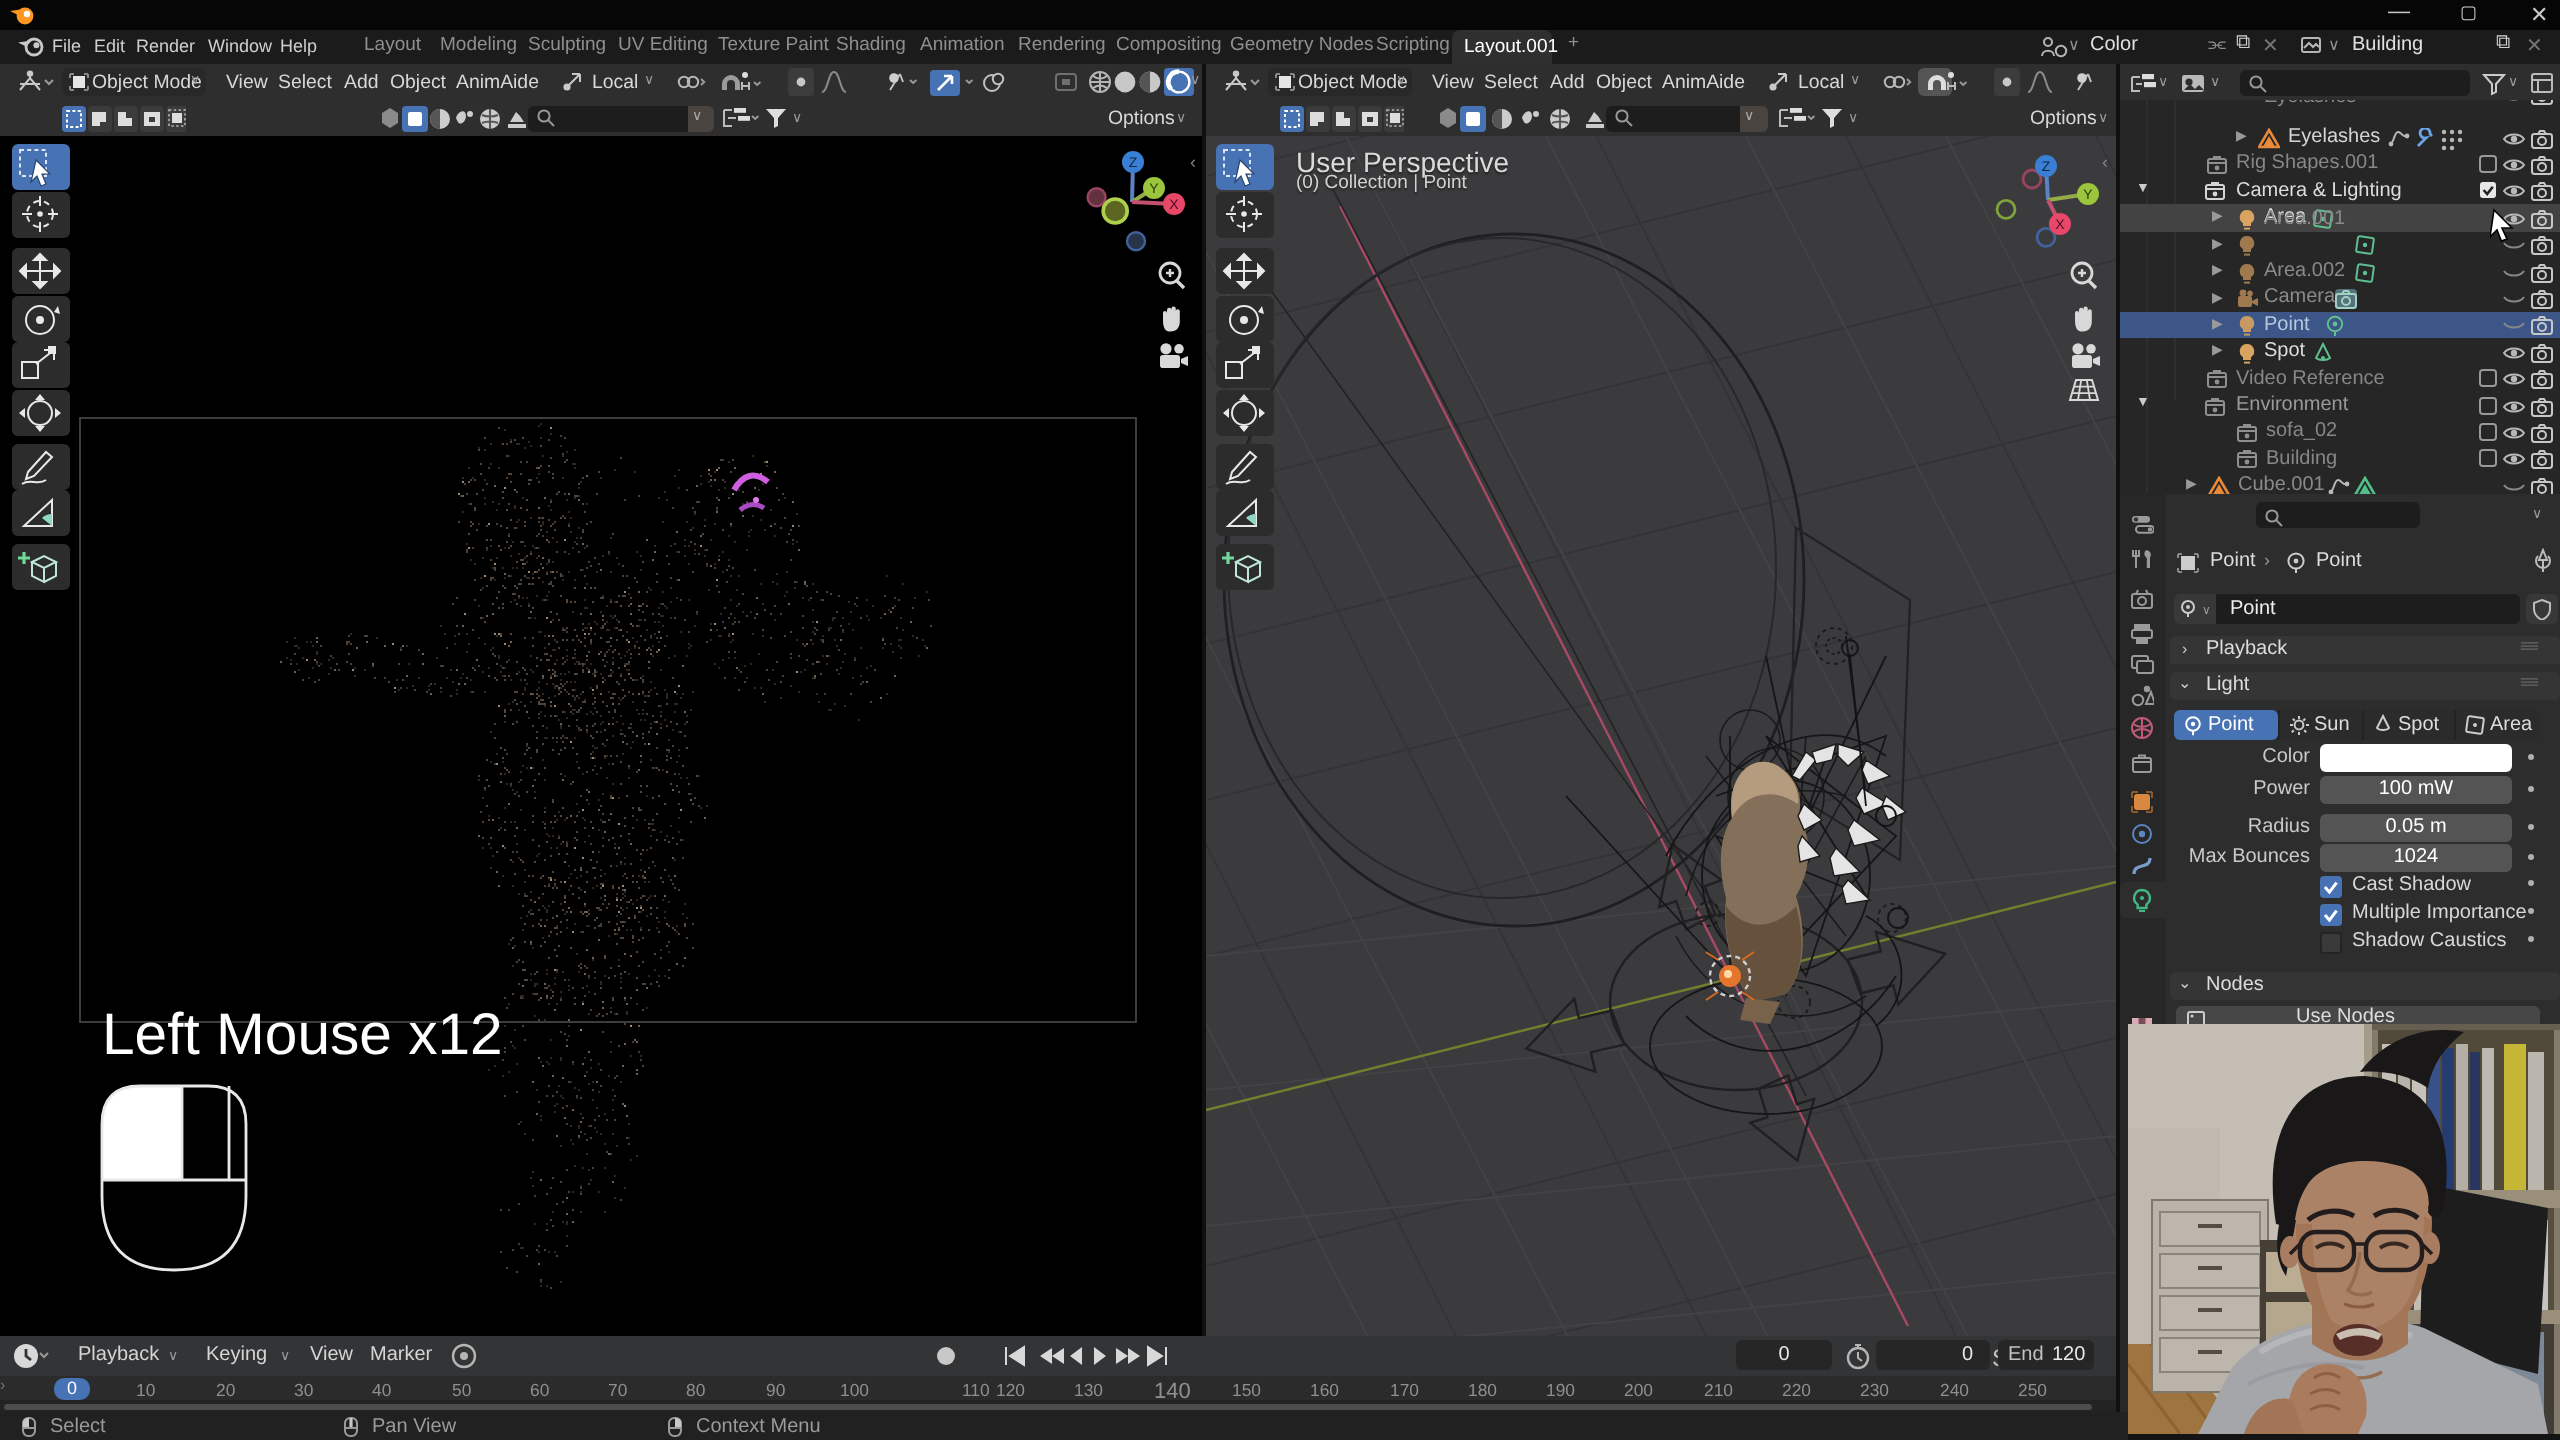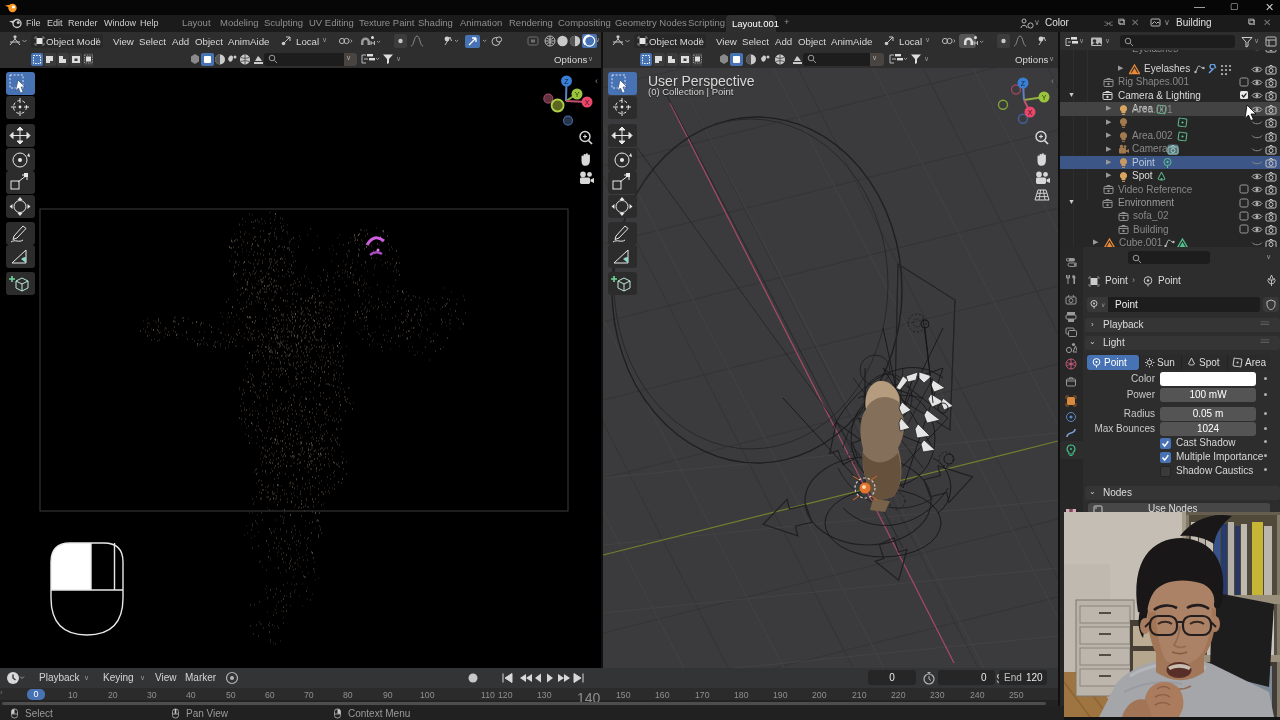--- a/index.html
+++ b/index.html
@@ -210,20 +210,21 @@
 <path stroke="#4c4036" d="M243 242h1M274 236h1M269 267h1M251 293h1M254 252h1M276 262h1M253 228h1M260 231h1M236 274h1M276 237h1M253 222h1M280 218h1M235 261h1M242 219h1M270 233h1M268 268h1M290 269h1M274 271h1M232 242h1M245 280h1M235 252h1M258 246h1M293 262h1M262 282h1M282 219h1M295 261h1M281 227h1M277 289h1M233 247h1M254 274h1M274 220h1M260 292h1M282 247h1M239 225h1M275 229h1M275 291h1M260 237h1M230 248h1M233 276h1M237 255h1M248 262h1M292 256h1M282 276h1M235 240h1M244 234h1M238 265h1M229 261h1M278 247h1M269 241h1M278 276h1M277 265h1M278 286h1M255 241h1M243 274h1M274 280h1M241 245h1M281 258h1M293 273h1M291 265h1M260 271h1M233 275h1M269 261h1M289 276h1M243 263h1M261 271h1M277 261h1M263 231h1M262 261h1M249 214h1M245 289h1M245 270h1M274 260h1M288 272h1M274 280h1M262 340h1M311 318h1M283 320h1M275 286h1M270 282h1M293 284h1M228 299h1M290 285h1M272 300h1M280 287h1M236 315h1M299 282h1M286 348h1M301 341h1M266 319h1M320 318h1M250 317h1M314 294h1M237 290h1M272 327h1M323 296h1M281 329h1M226 302h1M239 333h1M251 334h1M303 326h1M229 317h1M326 307h1M228 313h1M321 306h1M245 290h1M281 356h1M243 293h1M287 325h1M322 310h1M247 285h1M290 285h1M287 301h1M281 343h1M288 356h1M309 327h1M269 278h1M257 297h1M301 314h1M236 346h1M283 314h1M289 320h1M274 280h1M271 352h1M263 337h1M253 331h1M249 304h1M278 307h1M291 351h1M275 328h1M273 330h1M309 334h1M240 295h1M274 281h1M306 349h1M292 288h1M223 324h1M305 323h1M293 330h1M307 308h1M237 300h1M308 320h1M264 303h1M292 323h1M264 309h1M255 355h1M258 346h1M252 338h1M313 288h1M258 331h1M247 339h1M294 335h1M294 281h1M262 319h1M271 363h1M305 338h1M308 314h1M330 358h1M321 341h1M261 347h1M329 353h1M324 334h1M324 348h1M328 374h1M287 315h1M268 329h1M340 366h1M286 329h1M280 369h1M274 330h1M326 358h1M288 337h1M335 361h1M332 323h1M305 378h1M321 340h1M296 363h1M303 321h1M307 356h1M291 315h1M309 342h1M308 378h1M279 324h1M313 372h1M343 361h1M314 346h1M292 319h1M278 321h1M328 347h1M288 360h1M336 339h1M269 357h1M283 369h1M313 332h1M281 371h1M333 363h1M182 318h1M175 322h1M168 332h1M199 332h1M221 333h1M159 333h1M194 341h1M174 318h1M201 340h1M183 318h1M174 327h1M233 339h1M215 342h1M173 321h1M158 331h1M220 333h1M173 331h1M174 321h1M173 322h1M207 345h1M200 325h1M213 346h1M220 344h1M225 348h1M186 333h1M187 339h1M175 332h1M209 325h1M169 335h1M160 323h1M147 327h1M145 332h1M165 328h1M159 340h1M151 340h1M157 341h1M347 256h1M361 265h1M346 254h1M399 263h1M351 267h1M394 267h1M360 230h1M358 293h1M377 285h1M353 275h1M355 238h1M396 270h1M388 244h1M365 236h1M373 251h1M366 284h1M364 283h1M393 271h1M389 250h1M390 264h1M392 259h1M364 249h1M371 246h1M366 230h1M345 271h1M371 297h1M375 253h1M363 291h1M357 284h1M358 254h1M387 262h1M382 231h1M348 251h1M312 298h1M333 278h1M297 279h1M300 299h1M337 309h1M334 282h1M311 283h1M369 302h1M349 277h1M311 288h1M363 285h1M295 283h1M315 299h1M331 302h1M335 289h1M306 267h1M329 307h1M328 291h1M347 272h1M353 321h1M342 310h1M344 316h1M365 307h1M321 281h1M309 298h1M304 321h1M348 306h1M346 286h1M340 300h1M304 276h1M328 287h1M353 282h1M319 305h1M359 296h1M345 265h1M364 318h1M385 319h1M407 317h1M401 322h1M385 307h1M411 300h1M402 323h1M388 331h1M362 304h1M362 339h1M391 338h1M403 293h1M390 341h1M395 316h1M382 305h1M377 309h1M408 315h1M410 337h1M399 328h1M384 340h1M405 299h1M364 309h1M364 326h1M383 335h1M370 336h1M411 321h1M401 308h1M366 312h1M395 327h1M403 330h1M420 313h1M372 341h1M401 314h1M392 318h1M369 311h1M397 291h1M373 308h1M367 326h1M387 303h1M407 339h1M381 315h1M408 296h1M367 311h1M418 306h1M369 345h1M419 298h1M442 298h1M430 309h1M407 314h1M415 297h1M428 299h1M431 341h1M409 331h1M427 330h1M413 296h1M405 320h1M425 347h1M430 342h1M435 351h1M437 335h1M406 332h1M419 325h1M427 302h1M418 335h1M456 304h1M442 322h1M464 300h1M458 319h1M465 313h1M449 300h1M326 410h1M279 377h1M292 414h1M323 357h1M291 336h1M268 366h1M296 385h1M267 390h1M282 345h1M297 434h1M269 455h1M247 382h1M263 372h1M318 425h1M324 414h1M277 408h1M300 403h1M338 393h1M326 431h1M272 412h1M290 398h1M336 373h1M345 411h1M312 368h1M283 427h1M266 438h1M316 347h1M286 374h1M324 346h1M304 356h1M277 442h1M320 405h1M264 438h1M258 426h1M336 442h1M295 422h1M301 452h1M281 390h1M344 397h1M337 387h1M285 356h1M330 364h1M342 368h1M320 453h1M293 386h1M280 387h1M337 444h1M301 407h1M335 440h1M283 456h1M325 364h1M283 423h1M317 458h1M327 361h1M285 392h1M312 437h1M252 411h1M339 402h1M316 408h1M281 368h1M289 449h1M239 388h1M275 428h1M326 415h1M296 434h1M349 403h1M326 384h1M334 375h1M316 414h1M263 448h1M332 420h1M295 411h1M310 431h1M280 375h1M289 332h1M315 339h1M283 422h1M258 361h1M287 419h1M268 376h1M293 365h1M266 411h1M316 404h1M328 384h1M307 355h1M270 460h1M338 422h1M336 419h1M278 467h1M304 452h1M240 406h1M320 449h1M247 369h1M309 464h1M262 448h1M339 445h1M314 417h1M265 457h1M305 398h1M300 462h1M267 399h1M324 434h1M276 400h1M307 467h1M254 386h1M269 423h1M301 423h1M284 363h1M247 362h1M266 363h1M303 454h1M333 378h1M309 352h1M272 430h1M289 364h1M306 443h1M307 347h1M287 411h1M318 386h1M288 416h1M255 392h1M315 362h1M241 411h1M257 418h1M340 420h1M285 353h1M347 399h1M310 381h1M274 443h1M257 397h1M313 372h1M260 390h1M303 370h1M333 375h1M241 419h1M244 422h1M330 479h1M308 462h1M283 460h1M294 488h1M267 487h1M298 508h1M276 459h1M315 432h1M306 499h1M293 458h1M300 442h1M325 492h1M282 490h1M290 456h1M310 494h1M305 484h1M303 507h1M255 470h1M346 474h1M264 456h1M274 468h1M311 463h1M280 461h1M265 450h1M297 460h1M310 469h1M271 447h1M301 504h1M290 482h1M307 488h1M343 469h1M300 438h1M334 489h1M289 483h1M300 455h1M342 463h1M299 507h1M334 471h1M316 471h1M281 455h1M321 481h1M277 440h1M321 469h1M321 505h1M259 480h1M267 497h1M334 485h1M328 454h1M269 500h1M341 483h1M261 481h1M292 483h1M291 466h1M313 439h1M297 486h1M261 453h1M322 492h1M299 454h1M291 494h1M286 494h1M319 483h1M324 465h1M258 481h1M272 443h1M293 484h1M269 510h1M297 497h1M259 562h1M252 548h1M300 543h1M259 492h1M287 499h1M269 551h1M255 521h1M307 539h1M268 497h1M258 546h1M274 493h1M280 516h1M295 505h1M296 545h1M308 538h1M290 566h1M260 499h1M261 513h1M252 524h1M276 498h1M274 543h1M295 563h1M290 549h1M300 535h1M320 530h1M281 554h1M299 558h1M292 498h1M303 560h1M321 533h1M309 523h1M286 531h1M256 497h1M251 530h1M288 548h1M304 511h1M307 548h1M282 517h1M307 560h1M295 530h1M312 512h1M301 516h1M252 526h1M253 504h1M262 520h1M283 520h1M252 499h1M273 548h1M278 546h1M290 594h1M280 591h1M290 597h1M278 602h1M281 601h1M275 594h1M305 577h1M284 541h1M313 569h1M283 585h1M286 605h1M284 596h1M283 553h1M293 570h1M297 560h1M303 576h1M283 562h1M296 584h1M310 600h1M273 597h1M291 559h1M276 589h1M295 569h1M276 548h1M268 625h1M250 626h1M270 640h1M272 625h1M258 636h1M275 610h1M278 628h1M256 625h1M263 628h1M269 623h1M259 602h1M283 623h1M276 613h1M273 615h1M275 644h1M250 605h1M253 634h1M291 239h1M336 254h1M319 248h1M312 250h1M349 251h1M361 240h1M299 236h1M343 245h1M358 249h1M298 247h1M310 229h1M354 237h1"></path>
 <path stroke="#71604f" d="M257 245h1M273 270h1M269 254h1M252 287h1M231 248h1M247 243h1M261 282h1M280 259h1M284 247h1M293 238h1M289 250h1M234 241h1M269 234h1M291 272h1M271 284h1M272 249h1M305 319h1M306 332h1M267 286h1M271 279h1M255 321h1M295 307h1M319 303h1M263 356h1M275 339h1M315 307h1M276 286h1M289 355h1M254 323h1M277 338h1M271 338h1M323 325h1M274 318h1M232 342h1M300 285h1M293 328h1M325 327h1M231 313h1M284 352h1M250 318h1M297 338h1M319 296h1M275 311h1M292 294h1M301 308h1M315 302h1M238 330h1M279 344h1M265 306h1M243 308h1M246 307h1M229 342h1M294 317h1M300 347h1M330 319h1M228 335h1M320 378h1M315 312h1M312 333h1M328 326h1M276 318h1M301 341h1M311 371h1M341 333h1M342 356h1M306 352h1M299 327h1M313 320h1M304 362h1M324 331h1M314 337h1M265 347h1M318 368h1M215 347h1M211 332h1M203 338h1M192 323h1M186 332h1M183 321h1M158 319h1M201 323h1M178 324h1M211 327h1M157 330h1M147 336h1M140 331h1M167 335h1M158 321h1M358 256h1M365 262h1M359 234h1M357 240h1M367 234h1M359 280h1M385 263h1M348 243h1M355 240h1M371 258h1M396 251h1M399 275h1M359 250h1M355 283h1M377 244h1M387 236h1M310 315h1M339 290h1M329 316h1M338 266h1M326 280h1M362 314h1M323 270h1M327 276h1M350 268h1M355 315h1M394 302h1M402 291h1M403 322h1M402 292h1M378 307h1M381 347h1M378 299h1M408 331h1M368 334h1M420 320h1M446 304h1M442 307h1M433 341h1M407 338h1M413 328h1M447 338h1M441 320h1M440 349h1M445 306h1M463 324h1M455 311h1M309 465h1M292 452h1M296 426h1M319 347h1M296 414h1M254 402h1M281 390h1M305 407h1M294 396h1M285 456h1M275 439h1M275 351h1M282 451h1M333 386h1M336 429h1M328 367h1M266 393h1M337 438h1M267 451h1M309 444h1M307 465h1M239 418h1M278 458h1M258 414h1M302 416h1M328 361h1M319 385h1M299 405h1M309 424h1M336 395h1M248 436h1M292 446h1M325 454h1M352 409h1M274 335h1M252 358h1M272 463h1M345 400h1M250 391h1M246 410h1M249 443h1M280 362h1M282 431h1M285 408h1M315 422h1M290 435h1M312 477h1M293 456h1M338 482h1M342 479h1M293 475h1M272 492h1M256 474h1M315 478h1M301 504h1M265 471h1M318 495h1M301 501h1M312 445h1M292 456h1M277 505h1M322 436h1M322 439h1M333 462h1M299 470h1M332 448h1M323 494h1M284 454h1M302 448h1M270 463h1M314 459h1M296 479h1M270 499h1M278 568h1M313 502h1M261 493h1M281 539h1M318 537h1M298 541h1M268 557h1M318 535h1M311 533h1M289 568h1M294 526h1M269 529h1M266 541h1M317 520h1M319 513h1M292 538h1M290 561h1M273 498h1M286 555h1M292 487h1M318 521h1M311 552h1M312 499h1M291 532h1M271 533h1M312 522h1M276 538h1M284 510h1M283 523h1M270 590h1M313 558h1M304 577h1M283 607h1M306 591h1M282 559h1M283 599h1M269 632h1M286 611h1"></path>
 <path stroke="#a08a74" d="M234 274h1M244 262h1M282 270h1M242 288h1M264 286h1M252 244h1M229 247h1M275 214h1M247 282h1M231 241h1M232 307h1M314 321h1M312 296h1M273 309h1M249 317h1M295 314h1M249 353h1M247 317h1M252 322h1M277 353h1M296 345h1M324 372h1M339 343h1M285 371h1M292 317h1M337 346h1M196 322h1M176 335h1M153 330h1M197 344h1M358 290h1M358 235h1M366 247h1M354 235h1M380 237h1M396 263h1M350 273h1M383 231h1M329 325h1M357 312h1M366 317h1M398 336h1M408 311h1M251 423h1M294 336h1M287 424h1M320 454h1M248 382h1M340 405h1M306 399h1M296 379h1M291 429h1M291 405h1M308 450h1M309 412h1M265 384h1M311 443h1M282 441h1M286 466h1M318 454h1M275 440h1M309 456h1M277 485h1M301 443h1M315 513h1M291 502h1M290 515h1M312 553h1"></path>
 <path stroke="#3f3b49" d="M271 268h1M297 317h1M303 326h1M325 318h1M275 292h1M283 316h1M318 291h1M282 331h1M275 358h1M282 315h1M278 369h1M311 349h1M328 319h1M192 339h1M200 344h1M197 346h1M352 263h1M391 247h1M395 280h1M395 265h1M361 230h1M337 272h1M361 311h1M317 289h1M339 276h1M395 329h1M390 307h1M421 315h1M411 320h1M414 315h1M412 347h1M448 314h1M447 299h1M253 377h1M276 369h1M283 341h1M298 431h1M301 339h1M341 429h1M256 426h1M310 457h1M323 450h1M312 461h1M334 463h1M277 475h1M329 493h1M300 463h1M346 462h1M319 526h1M316 521h1M272 494h1M314 572h1M266 570h1M294 592h1M259 622h1M267 598h1M254 605h1"></path>
    <path stroke="#54463a" d="M275 411h1M307 424h1M297 362h1M261 431h1M243 380h1M259 398h1M276 375h1M322 372h1M260 430h1M321 438h1M314 364h1M333 380h1M301 351h1M272 414h1M320 396h1M335 392h1M244 410h1M252 355h1M279 419h1M314 383h1M306 347h1M348 388h1M289 384h1M332 402h1M302 378h1M281 404h1M293 400h1M276 436h1M310 450h1M319 405h1M293 436h1M298 356h1M277 336h1M330 439h1M256 362h1M268 369h1M312 409h1M306 419h1M310 418h1M250 374h1M310 338h1M332 435h1M301 411h1M285 443h1M319 404h1M255 430h1M266 420h1M283 409h1M333 352h1M289 355h1M266 408h1M270 352h1M276 451h1M290 365h1M311 345h1M295 430h1M295 377h1M245 419h1M293 441h1M338 362h1M305 349h1M320 381h1M321 367h1M272 352h1M286 447h1M252 356h1M277 358h1M257 437h1M270 439h1M276 335h1M311 445h1M316 441h1M269 348h1M313 372h1M316 366h1M280 408h1M293 395h1M278 444h1M295 368h1M303 353h1M308 449h1M292 351h1M253 385h1M262 353h1M298 366h1M313 398h1M280 441h1M329 385h1M267 431h1M335 379h1M282 449h1M344 392h1M277 411h1M276 401h1M320 427h1M322 351h1M248 426h1M307 424h1M289 444h1M321 369h1M320 339h1M243 403h1M324 366h1M302 411h1M297 439h1M326 399h1M263 396h1M291 346h1M252 384h1M264 374h1M316 438h1M305 399h1M281 421h1M296 369h1M252 415h1M252 424h1M312 413h1M290 434h1M272 384h1M252 375h1M266 347h1M334 421h1M287 337h1M304 410h1M298 343h1M321 448h1M286 345h1M298 344h1M288 408h1M271 438h1M304 420h1M325 424h1M341 383h1M329 398h1M288 377h1M302 365h1M249 415h1M306 382h1M316 340h1M321 346h1M273 421h1M328 407h1M288 420h1M343 374h1M306 362h1M321 425h1M324 412h1M271 372h1M279 427h1M300 384h1M312 348h1M251 379h1M346 402h1M287 435h1M243 390h1M301 442h1M320 393h1M282 374h1M262 377h1M286 391h1M310 454h1M308 427h1M323 393h1M263 375h1M339 396h1M242 394h1M310 392h1M268 375h1M331 441h1M328 420h1M300 444h1M308 453h1M272 406h1M301 372h1M293 363h1M310 367h1M269 352h1M244 393h1M269 387h1M250 387h1M248 332h1M302 328h1M283 300h1M297 349h1M290 321h1M300 326h1M306 326h1M275 353h1M279 347h1M268 349h1M302 333h1M297 335h1M278 343h1M288 318h1M284 347h1M296 301h1M262 335h1M254 338h1M281 315h1M291 335h1M248 299h1M281 320h1M305 335h1M262 288h1M258 337h1M311 298h1M301 310h1M269 289h1M276 337h1M301 313h1M273 330h1M308 301h1M281 343h1M274 322h1M279 310h1M248 340h1M271 350h1M314 303h1M237 335h1M258 352h1M251 304h1M291 312h1M270 350h1M324 334h1M246 327h1M295 320h1M317 323h1M249 296h1M297 351h1M259 298h1M324 324h1M288 348h1M286 320h1M236 334h1M269 351h1M297 294h1M322 320h1M316 340h1M280 298h1M301 330h1M255 317h1M300 319h1M277 332h1M280 288h1M280 342h1M310 303h1M290 354h1M283 301h1M247 328h1M258 302h1M297 336h1M304 338h1M251 302h1M314 331h1M287 294h1M257 346h1M244 338h1M295 321h1M266 323h1M296 352h1M285 301h1M312 340h1M275 306h1M242 311h1M294 326h1M325 325h1M271 339h1M319 327h1M280 346h1M263 337h1M307 325h1M321 302h1M320 303h1M295 294h1M246 302h1M318 313h1M240 309h1M301 299h1M319 324h1M270 330h1M315 327h1M316 313h1M290 307h1M257 350h1M264 292h1M268 347h1M268 333h1M291 332h1M306 332h1M305 301h1M252 340h1M302 312h1M323 303h1M273 327h1M260 290h1M261 334h1M281 332h1M266 304h1M309 311h1M308 341h1M316 468h1M336 464h1M305 433h1M269 462h1M318 489h1M278 464h1M274 479h1M314 451h1M317 459h1M282 448h1M287 502h1M316 469h1M304 461h1M273 499h1M342 462h1M276 496h1M311 469h1M318 441h1M328 459h1M276 444h1M262 471h1M302 478h1M308 507h1M261 485h1M342 463h1M277 464h1M269 449h1M299 463h1M308 472h1M300 494h1M273 494h1M302 450h1M275 499h1M297 464h1M280 500h1M280 466h1M268 486h1M310 487h1M315 450h1M262 490h1M324 465h1M319 470h1M337 465h1M305 506h1M327 448h1M333 473h1M304 489h1M278 485h1M321 455h1M309 483h1M277 475h1M319 444h1M298 454h1M266 457h1M327 477h1M291 457h1M320 465h1M328 491h1M339 467h1M275 466h1M302 479h1M306 500h1M301 508h1M312 486h1M263 490h1M290 484h1M298 459h1M279 473h1M329 466h1M256 469h1M274 439h1M262 485h1M278 478h1M334 463h1M321 492h1M294 457h1M270 473h1M315 499h1M265 472h1M266 463h1M306 444h1M342 462h1M285 474h1M272 471h1M319 456h1M318 476h1M311 461h1M325 457h1M262 462h1M310 461h1M251 249h1M287 248h1M262 282h1M291 252h1M263 250h1M266 289h1M268 286h1M282 259h1M235 263h1M246 289h1M262 263h1M250 263h1M288 248h1M275 251h1M282 231h1M257 293h1M253 271h1M254 237h1M254 288h1M260 254h1M284 263h1M270 265h1M289 242h1M255 221h1M251 222h1M280 259h1M250 275h1M260 280h1M261 219h1M279 246h1M251 246h1M252 294h1M253 255h1M236 262h1M258 246h1M249 273h1M265 277h1M274 233h1M268 234h1M263 255h1M255 273h1M259 292h1M274 292h1M237 240h1M269 259h1M291 266h1M255 260h1M258 281h1M261 280h1M263 278h1M253 264h1M240 237h1M273 287h1M255 237h1M254 268h1M240 232h1M264 240h1M243 270h1M256 297h1M276 239h1M266 292h1M237 254h1M283 230h1M265 240h1M238 247h1M276 293h1M258 294h1M271 259h1M271 259h1M270 263h1M257 220h1M270 223h1M264 242h1M257 264h1M268 274h1M234 267h1M247 284h1M253 239h1M275 263h1M269 285h1"></path>
         </g>
    <path d="M367 245 Q374 233 384 241" stroke="#cf5fe0" stroke-width="3" fill="none"></path>
    <path d="M370 255 Q376 250 382 254" stroke="#a94cc4" stroke-width="2.5" fill="none"></path>
    <circle cx="378" cy="250" r="1.5" fill="#e07aee"></circle>
   </svg>
+  <span class="tx" style="left:51px;top:433px;font-size:29.3px;color:#fff">Left Mouse x12</span>
   <svg class="abs" style="left:50px;top:474px" width="75" height="95" viewBox="0 0 75 95">
    <path d="M1 48 V20 Q1 1 20 1 H41 V48 Z" fill="#fff"></path>
    <path d="M1 20 Q1 1 20 1 H54 Q73 1 73 20 V56 Q73 93 37 93 Q1 93 1 56 Z" fill="none" stroke="#e8e8e8" stroke-width="1.4"></path>
    <path d="M1 48 H73 M41 1 V48 M64.5 1 V48" stroke="#e8e8e8" stroke-width="1.4"></path>
   </svg>
  </div>
   <div class="abs" style="left:6px;top:40px;width:29px;height:23px;background:#4772b3;border-radius:3px">
       <svg width="28" height="23" viewBox="0 0 28 23">
         <rect x="4" y="3" width="13" height="13" fill="none" stroke="#dce6f5" stroke-dasharray="2 1.6"></rect>
         <path d="M12 8 l7 7 h-4 l2 5 -2.5 1 -2-5 -3 3 Z" fill="#fff" stroke="#28436e" stroke-width="0.6"></path>
@@ -1140,21 +1141,21 @@
     <span class="tx" style="left:186px;top:21.5px;font-size:8.7px;color:#8f8f8f">40</span>
     <span class="tx" style="left:226px;top:21.5px;font-size:8.7px;color:#8f8f8f">50</span>
     <span class="tx" style="left:265px;top:21.5px;font-size:8.7px;color:#8f8f8f">60</span>
     <span class="tx" style="left:304px;top:21.5px;font-size:8.7px;color:#8f8f8f">70</span>
     <span class="tx" style="left:343px;top:21.5px;font-size:8.7px;color:#8f8f8f">80</span>
     <span class="tx" style="left:383px;top:21.5px;font-size:8.7px;color:#8f8f8f">90</span>
     <span class="tx" style="left:420px;top:21.5px;font-size:8.7px;color:#8f8f8f">100</span>
     <span class="tx" style="left:481px;top:21.5px;font-size:8.7px;color:#8f8f8f">110</span>
     <span class="tx" style="left:498px;top:21.5px;font-size:8.7px;color:#8f8f8f">120</span>
     <span class="tx" style="left:537px;top:21.5px;font-size:8.7px;color:#8f8f8f">130</span>
-    <span class="tx" style="left:577px;top:21.5px;font-size:14px;color:#8f8f8f">140</span>
+    <span class="tx" style="left:577px;top:21.5px;font-size:11px;color:#8f8f8f">140</span>
     <span class="tx" style="left:616px;top:21.5px;font-size:8.7px;color:#8f8f8f">150</span>
     <span class="tx" style="left:655px;top:21.5px;font-size:8.7px;color:#8f8f8f">160</span>
     <span class="tx" style="left:695px;top:21.5px;font-size:8.7px;color:#8f8f8f">170</span>
     <span class="tx" style="left:734px;top:21.5px;font-size:8.7px;color:#8f8f8f">180</span>
     <span class="tx" style="left:773px;top:21.5px;font-size:8.7px;color:#8f8f8f">190</span>
     <span class="tx" style="left:812px;top:21.5px;font-size:8.7px;color:#8f8f8f">200</span>
     <span class="tx" style="left:852px;top:21.5px;font-size:8.7px;color:#8f8f8f">210</span>
     <span class="tx" style="left:891px;top:21.5px;font-size:8.7px;color:#8f8f8f">220</span>
     <span class="tx" style="left:930px;top:21.5px;font-size:8.7px;color:#8f8f8f">230</span>
     <span class="tx" style="left:970px;top:21.5px;font-size:8.7px;color:#8f8f8f">240</span>

